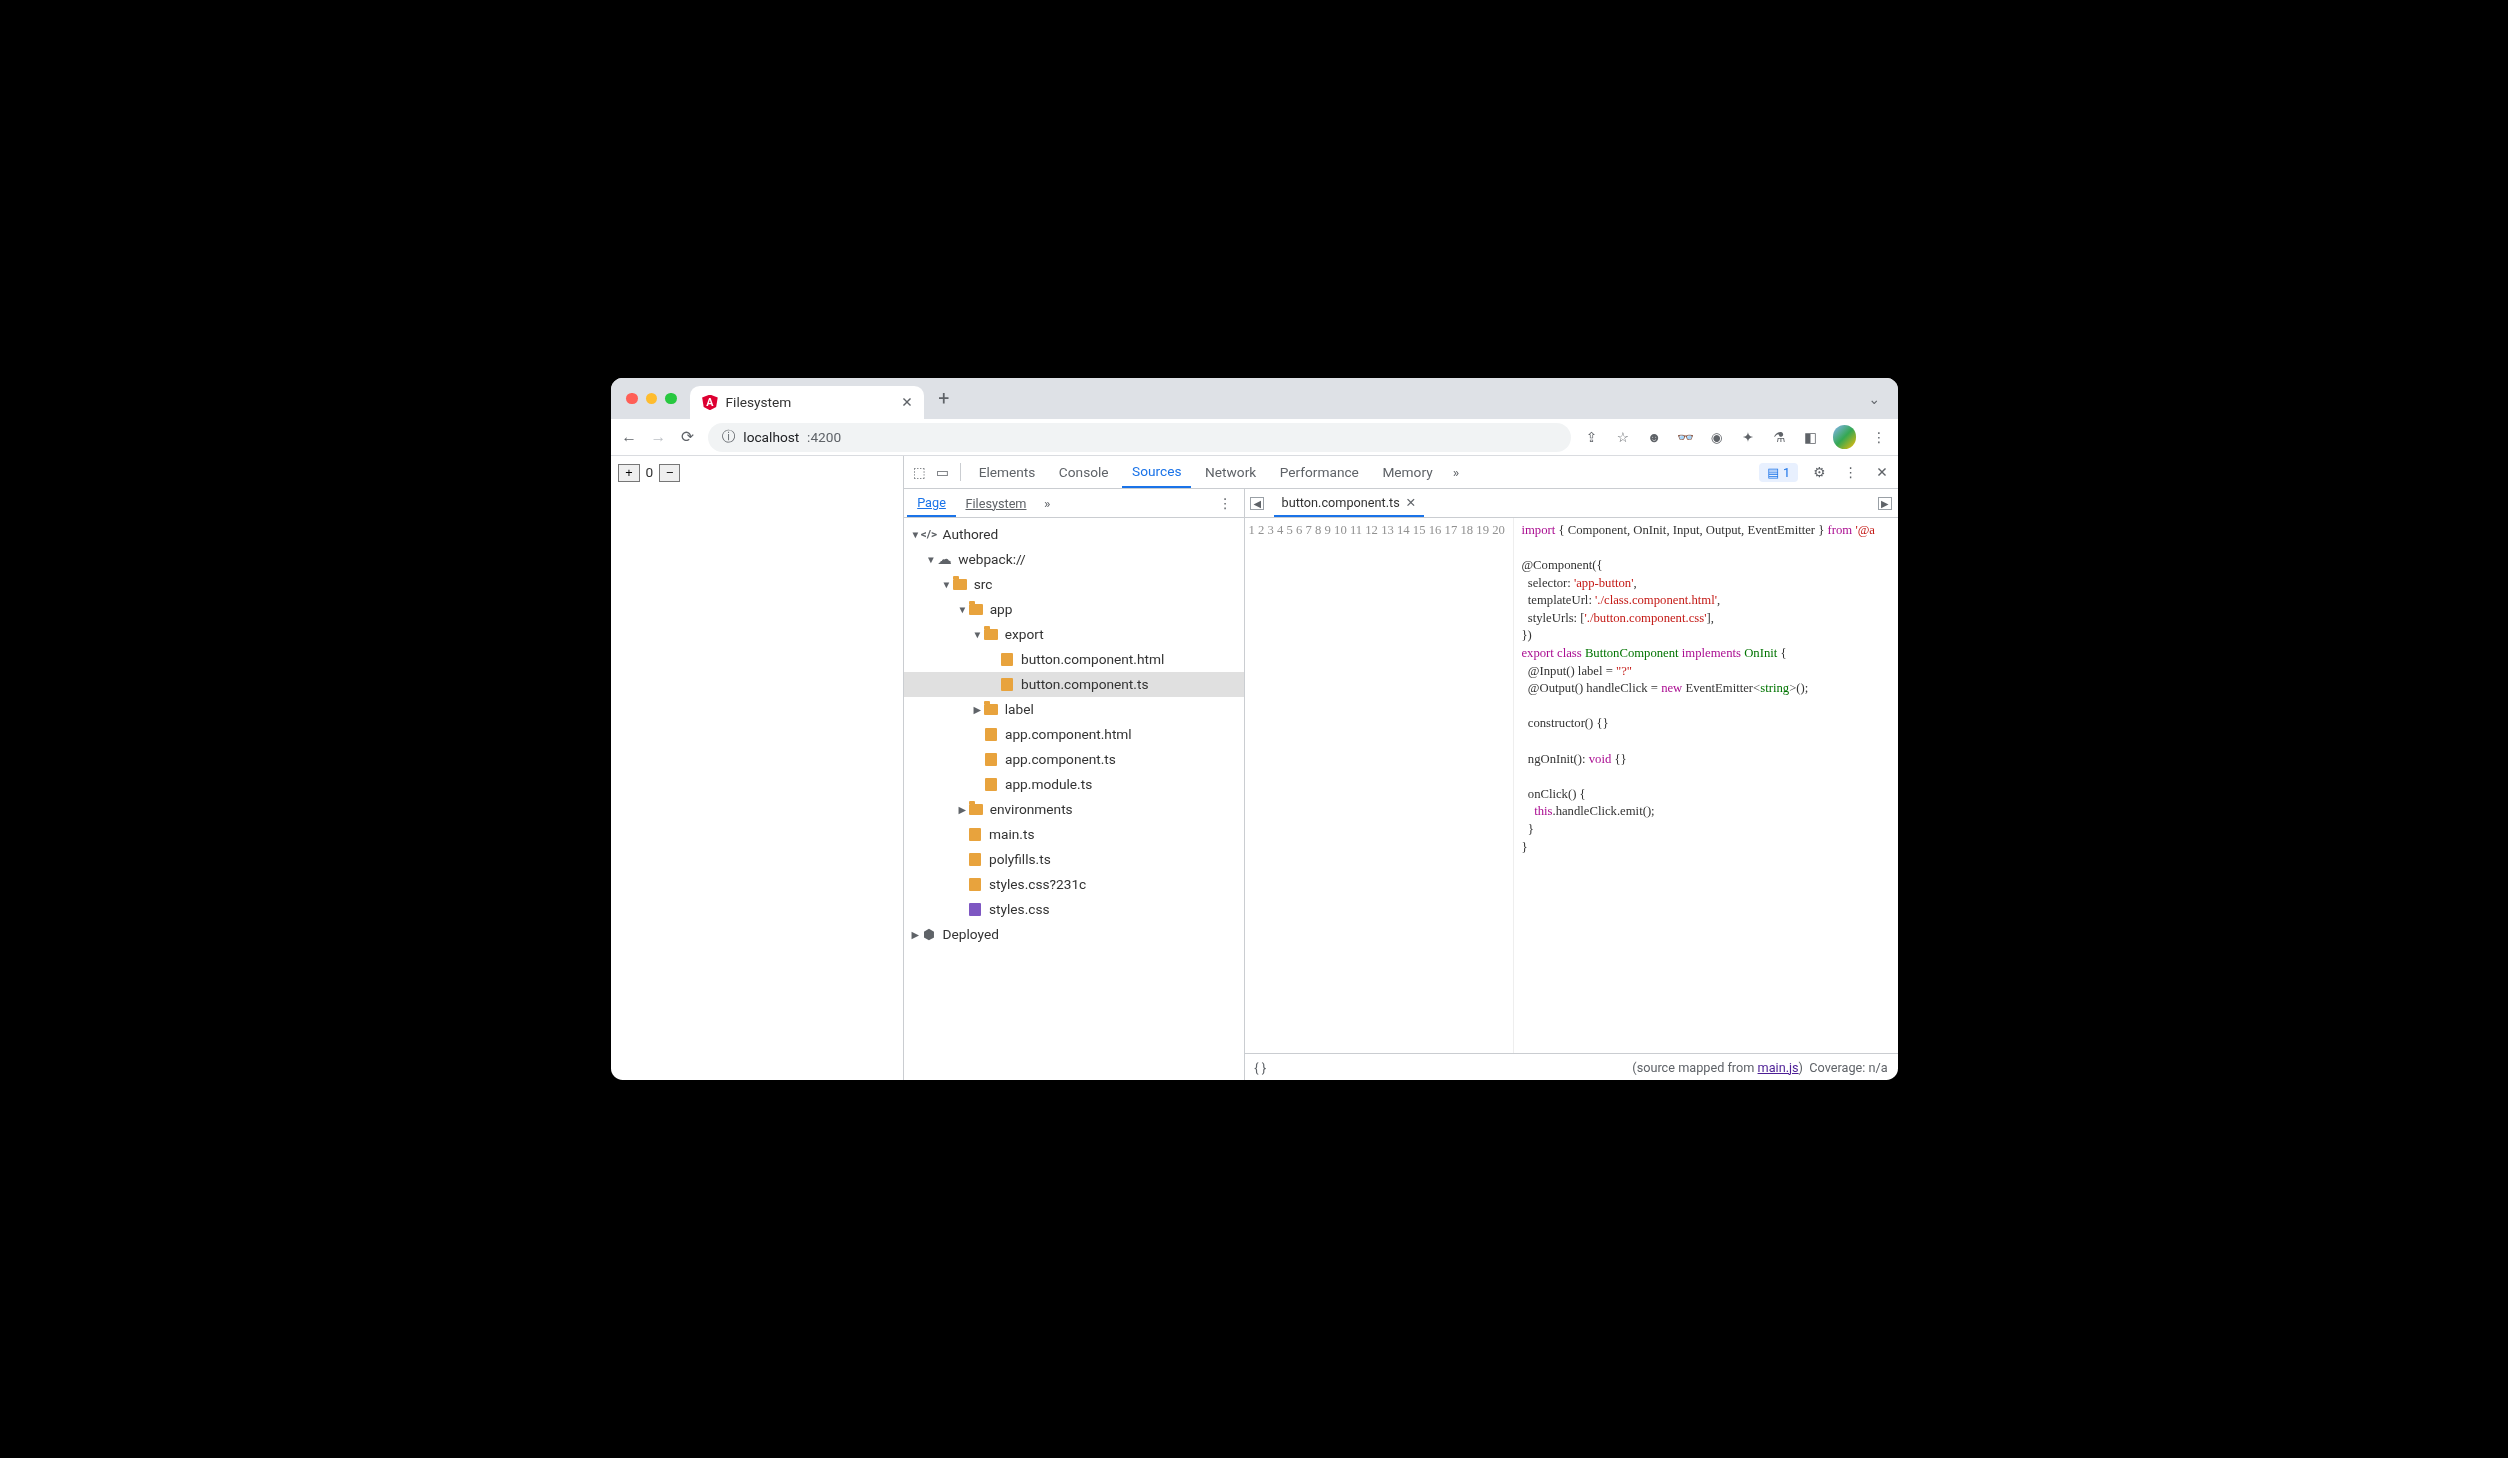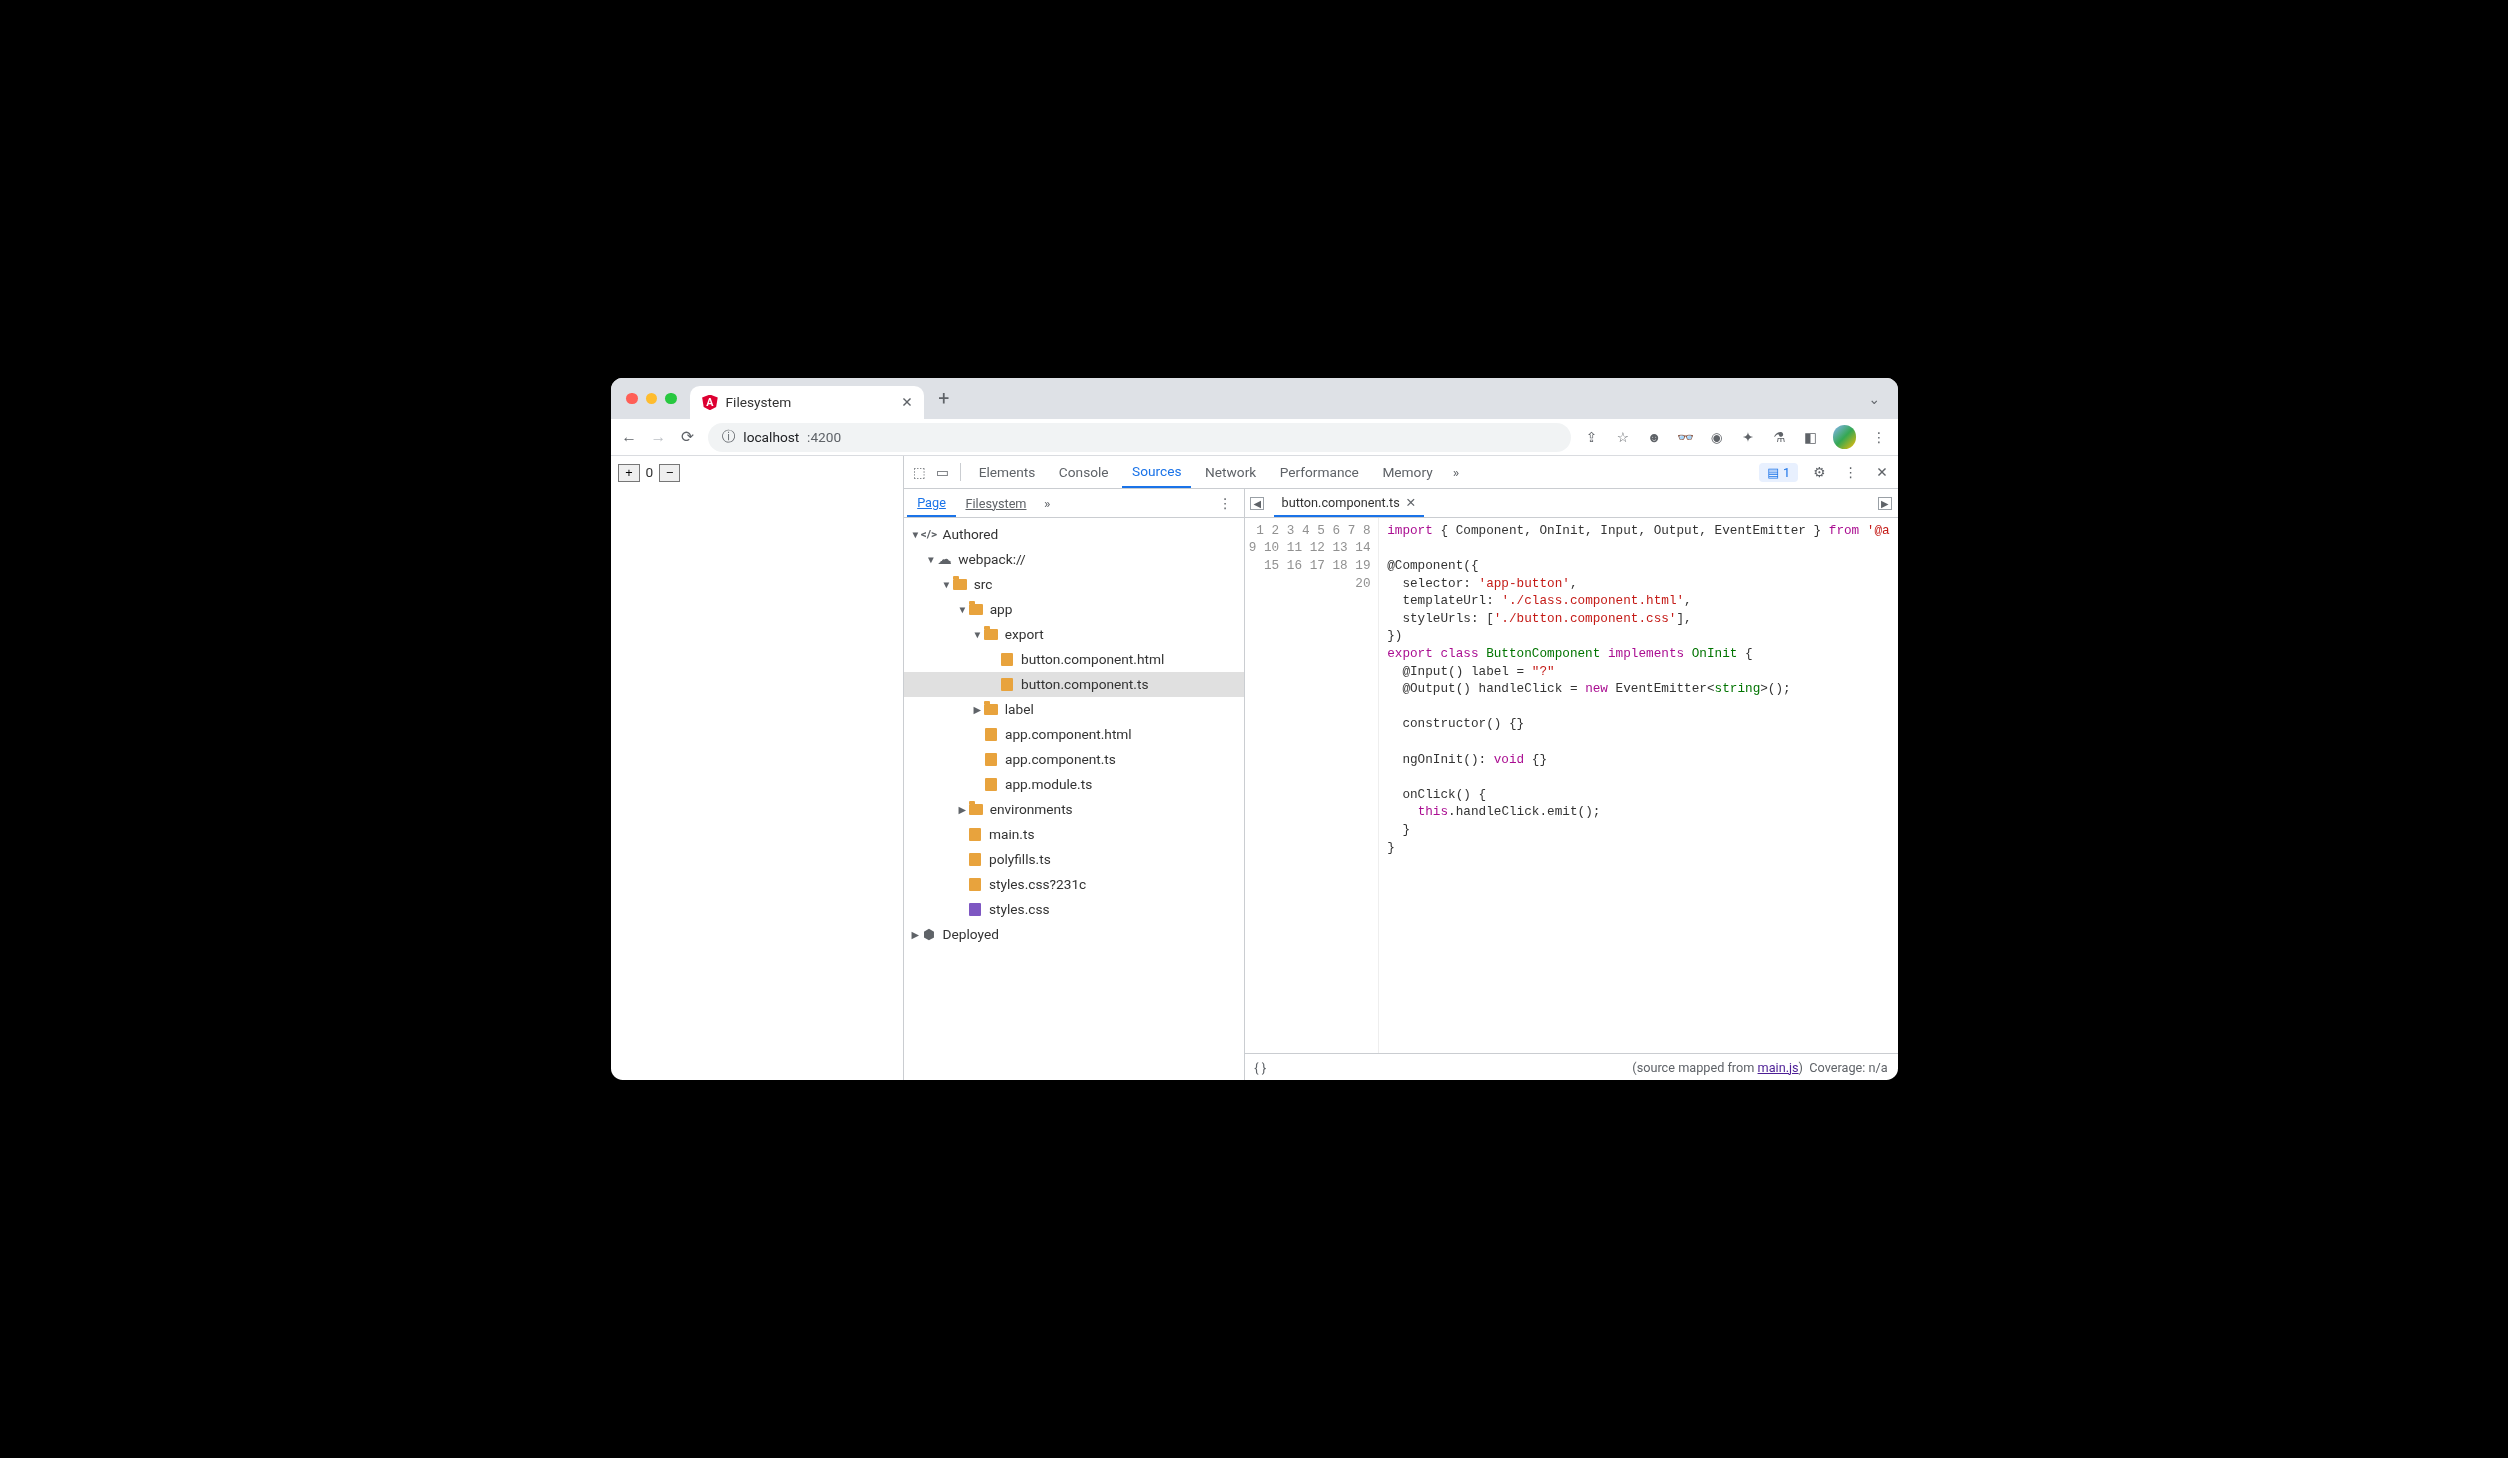--- a/index.html
+++ b/index.html
@@ -159,21 +159,21 @@
   display: flex;
   align-items: center;
   border-bottom: 1px solid #cacdd1;
   padding: 0 5.9px;
 }
 .ed-collapse { color: #5f6368; cursor: pointer; margin-right: 9.8px; border: 1px solid #9aa0a6; padding: 0px 2px; font-size: 9.8px; }
 .ed-tab { display: flex; align-items: center; gap: 5.9px; padding: 0 7.8px; height: 100%; border-bottom: 2px solid #1a73e8; cursor: pointer; font-size: 12.7px; }
 .ed-tab-close { color: #5f6368; cursor: pointer; }
 .ed-expand { margin-left: auto; color: #5f6368; cursor: pointer; border: 1px solid #9aa0a6; padding: 0px 2px; font-size: 9.8px;}
 
-.code-area { flex: 1; display: flex; font-family: Liberation Mono, monospace; font-size: 12.7px; overflow: auto; line-height: 17.6px; }
+.code-area { flex: 1; display: flex; font-family: Liberation Serif, serif; font-size: 12.7px; overflow: auto; line-height: 17.6px; }
 .gutter { background: #fff; color: #919191; text-align: right; padding: 3.9px 7.8px 3.9px 3.9px; user-select: none; border-right: 1px solid #eee; }
 .code-lines { padding: 3.9px 7.8px; white-space: pre; }
 .tok-kw { color: #aa0d91; }
 .tok-str { color: #c41a16; }
 .tok-cls { color: #007400; }
 .tok-new { color: #aa0d91; }
 
 .statusbar {
   height: 27px;
   border-top: 1px solid #cacdd1;

